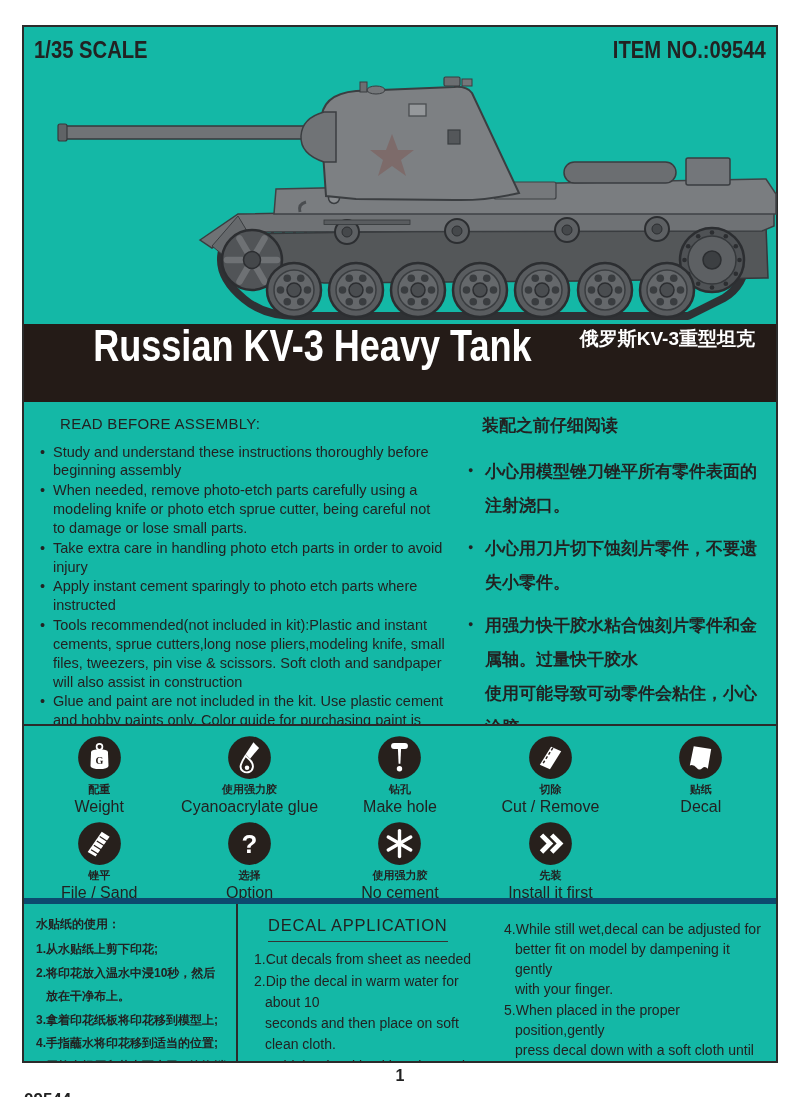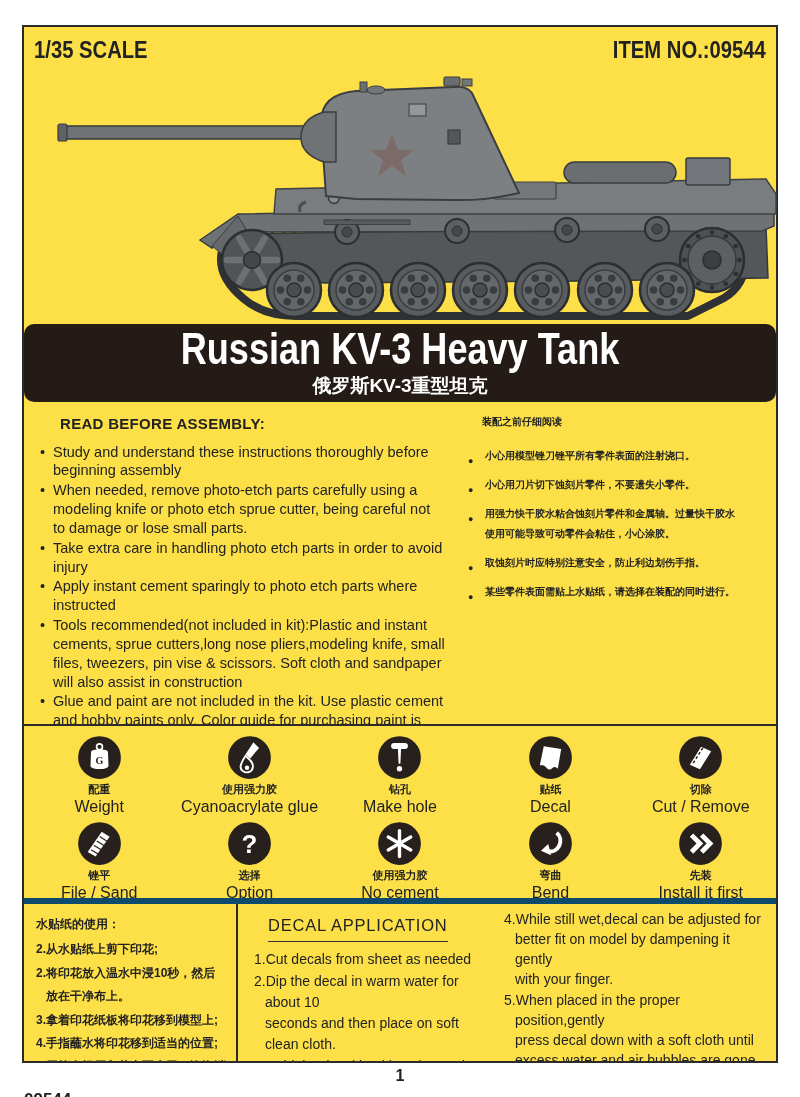--- a/index.html
+++ b/index.html
@@ -1,65 +1,65 @@
 <!DOCTYPE html>
 <html><head>
 <meta charset="utf-8">
 <style>
   html,body { margin:0; padding:0; background:#ffffff; }
   body { width:800px; height:1097px; font-family:"Liberation Sans", sans-serif; color:#222; }
   .sheet { position:relative; width:800px; height:1097px; background:#fff; overflow:hidden; }
   .frame { position:absolute; left:22px; top:25px; width:756px; height:1038px;
-           border:2px solid #2b2b2b; box-sizing:border-box; display:flex; flex-direction:column; background:#fde047; }
+           border:2px solid #2b2b2b; box-sizing:border-box; display:flex; flex-direction:column; background:#14b8a6; }
 
   
   .header-row { height:47px; display:flex; justify-content:space-between; align-items:flex-start;
                 padding:10px 10px 0 10px; box-sizing:border-box; }
   .hdr { font-size:23px; font-weight:bold; letter-spacing:0; white-space:nowrap; }
   .hdr-left  { transform:scaleX(0.88); transform-origin:left center; }
   .hdr-right { transform:scaleX(0.88); transform-origin:right center; }
 
   
   .tank-area { height:250px; position:relative; }
   .tank-area svg { position:absolute; left:0; top:0; }
 
   
   .banner { height:78px; background:#241b17; color:#fff; text-align:center;
-            display:flex; flex-direction:column; justify-content:center;border-radius:10px; }
+            display:flex; justify-content:center; }
   .banner-title { font-size:44px; font-weight:bold; line-height:1.02; transform:scaleX(0.82); transform-origin:center; white-space:nowrap; }
   .banner-sub   { font-size:19px; font-weight:bold; margin-top:2px; }
 
   
   .assembly { height:322px; box-sizing:border-box; display:flex; padding:10px 12px 0 14px; overflow:hidden; }
   .col-en { width:408px; font-size:14.5px; line-height:1.3; }
-  .col-en .heading { margin:2px 0 9px 22px; font-size:15px; letter-spacing:0.3px;font-weight:bold; }
+  .col-en .heading { margin:2px 0 9px 22px; font-size:15px; letter-spacing:0.3px; }
   .en-bullet { position:relative; padding-left:15px; margin-bottom:1px; }
   .en-bullet::before { content:"•"; position:absolute; left:2px; top:0; }
-  .col-zh { flex:1; padding-left:22px; font-size:10px; font-weight:bold; line-height:1.55; }
+  .col-zh { flex:1; padding-left:22px; font-size:17px; font-weight:bold; line-height:1.55;font-family:Liberation Mono, monospace; }
   .col-zh .heading { margin:2px 0 16px 14px; }
   .zh-bullet { position:relative; padding-left:17px; margin-bottom:9px; line-height:2.0; white-space:pre-line; }
   .zh-bullet::before { content:"●"; position:absolute; left:0; top:6px; font-size:9px; }
 
   
   .symbols { height:174px; box-sizing:border-box; border-top:2px solid #2b2b2b;
              display:grid; grid-template-columns:repeat(5,1fr); grid-auto-rows:1fr; padding:4px 0 2px 0; }
   .symbol-cell { display:flex; flex-direction:column; align-items:center; justify-content:flex-start; padding-top:5px; }
   .symbol-cell svg { width:45px; height:45px; }
   .sym-zh { font-size:11px; font-weight:bold; margin-top:2px; }
   .sym-en { font-size:16px; margin-top:1px; }
 
   
   .decal { flex:1; box-sizing:border-box; border-top:6px solid #0c4a6e; display:flex; overflow:hidden; }
   .decal-zh { width:212px; box-sizing:border-box; padding:9px 4px 0 12px; font-size:12px; font-weight:bold; line-height:1.95; }
   .decal-zh .heading { margin-bottom:2px; }
   .zh-step { white-space:pre-line; padding-left:10px; text-indent:-10px; }
   .decal-mid { width:262px; box-sizing:border-box; border-left:2px solid #2b2b2b; padding:7px 6px 8px 16px; font-size:14px; line-height:1.5; }
   .decal-app-heading { display:inline-block; font-size:16.5px; letter-spacing:0.8px; margin:2px 0 7px 14px;
                        border-bottom:1.5px solid #333; padding-bottom:3px; }
-  .decal-right { flex:1; box-sizing:border-box; padding:5px 8px 0 6px; font-size:14px; line-height:1.43; }
+  .decal-right { flex:1; box-sizing:border-box; padding:15px 8px 0 6px; font-size:14px; line-height:1.43; }
   .en-step { white-space:pre-line; padding-left:11px; text-indent:-11px; margin-bottom:1px; }
 
   
   .footer-row { position:absolute; left:22px; top:1066px; width:756px; height:26px; }
   .footer-item { position:absolute; left:2px; top:0; font-size:17px; font-weight:bold;margin-top:24px; }
   .footer-page { position:absolute; left:0; width:100%; text-align:center; top:1px; font-size:16px; font-weight:bold; }
 </style>
 </head>
 <body>
 
@@ -237,34 +237,34 @@
           <polygon points="18.6,12.5 21.4,12.5 20.8,25.5 19.2,25.5" fill="#fff"></polygon>
           <circle cx="20" cy="30" r="2.4" fill="#fff"></circle>
         </svg>
         <div class="sym-zh">钻孔</div>
         <div class="sym-en">Make hole</div>
       </div>
 
       <div class="symbol-cell">
         <svg viewBox="0 0 40 40">
           <circle cx="20" cy="20" r="19" fill="#27201c"></circle>
+          <polygon points="10.5,26.5 20.5,10.5 29.5,14.5 19.5,30.5" fill="#fff"></polygon>
+          <line x1="13.5" y1="25" x2="23" y2="10" stroke="#27201c" stroke-width="1.3" stroke-dasharray="2.5,2"></line>
+        </svg>
+        <div class="sym-zh">切除</div>
+        <div class="sym-en">Cut / Remove</div>
+      </div>
+
+      <div class="symbol-cell">
+        <svg viewBox="0 0 40 40">
+          <circle cx="20" cy="20" r="19" fill="#27201c"></circle>
           <path d="M10.5,27 L14,10 L29.5,12.5 L26.5,30 q-2.5,-3 -5,-0.5 q-2.5,2.5 -5,-0.5 q-2.5,-3 -6,-2 Z" fill="#fff"></path>
         </svg>
         <div class="sym-zh">贴纸</div>
         <div class="sym-en">Decal</div>
-      </div>
-
-      <div class="symbol-cell">
-        <svg viewBox="0 0 40 40">
-          <circle cx="20" cy="20" r="19" fill="#27201c"></circle>
-          <polygon points="10.5,26.5 20.5,10.5 29.5,14.5 19.5,30.5" fill="#fff"></polygon>
-          <line x1="13.5" y1="25" x2="23" y2="10" stroke="#27201c" stroke-width="1.3" stroke-dasharray="2.5,2"></line>
-        </svg>
-        <div class="sym-zh">切除</div>
-        <div class="sym-en">Cut / Remove</div>
       </div>
 
       <div class="symbol-cell">
         <svg viewBox="0 0 40 40">
           <circle cx="20" cy="20" r="19" fill="#27201c"></circle>
           <polygon points="9.5,27.5 22,9.5 29,14 16.5,31.5" fill="#fff"></polygon>
           <g stroke="#27201c" stroke-width="1.1">
             <line x1="12.5" y1="25.5" x2="19" y2="29.5"></line>
             <line x1="15" y1="21.5" x2="21.8" y2="25.8"></line>
             <line x1="17.6" y1="17.7" x2="24.4" y2="22"></line>
@@ -290,46 +290,37 @@
           <g stroke="#fff" stroke-width="3" stroke-linecap="round">
             <line x1="20" y1="8.5" x2="20" y2="31.5"></line>
             <line x1="10" y1="14.25" x2="30" y2="25.75"></line>
             <line x1="10" y1="25.75" x2="30" y2="14.25"></line>
           </g>
         </svg>
         <div class="sym-zh">使用强力胶</div>
         <div class="sym-en">No cement</div>
       </div>
 
-      <div class="symbol-cell">
-        <svg viewBox="0 0 40 40">
-          <circle cx="20" cy="20" r="19" fill="#27201c"></circle>
-          <path d="M25.5,10.5 a9.5,9.5 0 0 1 -8,16.5" fill="none" stroke="#fff" stroke-width="3.6"></path>
-          <polygon points="20.5,30.5 11.5,26.5 18,20.5" fill="#fff"></polygon>
-        </svg>
-        <div class="sym-zh">弯曲</div>
-        <div class="sym-en">Bend</div>
-      </div>
 
       <div class="symbol-cell">
         <svg viewBox="0 0 40 40">
           <circle cx="20" cy="20" r="19" fill="#27201c"></circle>
           <polygon points="10.5,14 16.5,20 10.5,26 13.5,29 22.5,20 13.5,11" fill="#fff"></polygon>
           <polygon points="19.5,14 25.5,20 19.5,26 22.5,29 31.5,20 22.5,11" fill="#fff"></polygon>
         </svg>
         <div class="sym-zh">先装</div>
         <div class="sym-en">Install it first</div>
       </div>
 
     </div>
 
     <div class="decal">
       <div class="decal-zh">
         <div class="heading">水贴纸的使用：</div>
-        <div class="zh-step">2.从水贴纸上剪下印花;</div>
+        <div class="zh-step">1.从水贴纸上剪下印花;</div>
         <div class="zh-step">2.将印花放入温水中浸10秒，然后
 放在干净布上。</div>
         <div class="zh-step">3.拿着印花纸板将印花移到模型上;</div>
         <div class="zh-step">4.手指蘸水将印花移到适当的位置;</div>
         <div class="zh-step">5.用软布轻压印花直至水干，汽泡消失</div>
       </div>
       <div class="decal-mid">
         <div class="decal-app-heading">DECAL APPLICATION</div>
         <div class="en-step">1.Cut decals from sheet as needed</div>
         <div class="en-step">2.Dip the decal in warm water for about 10

